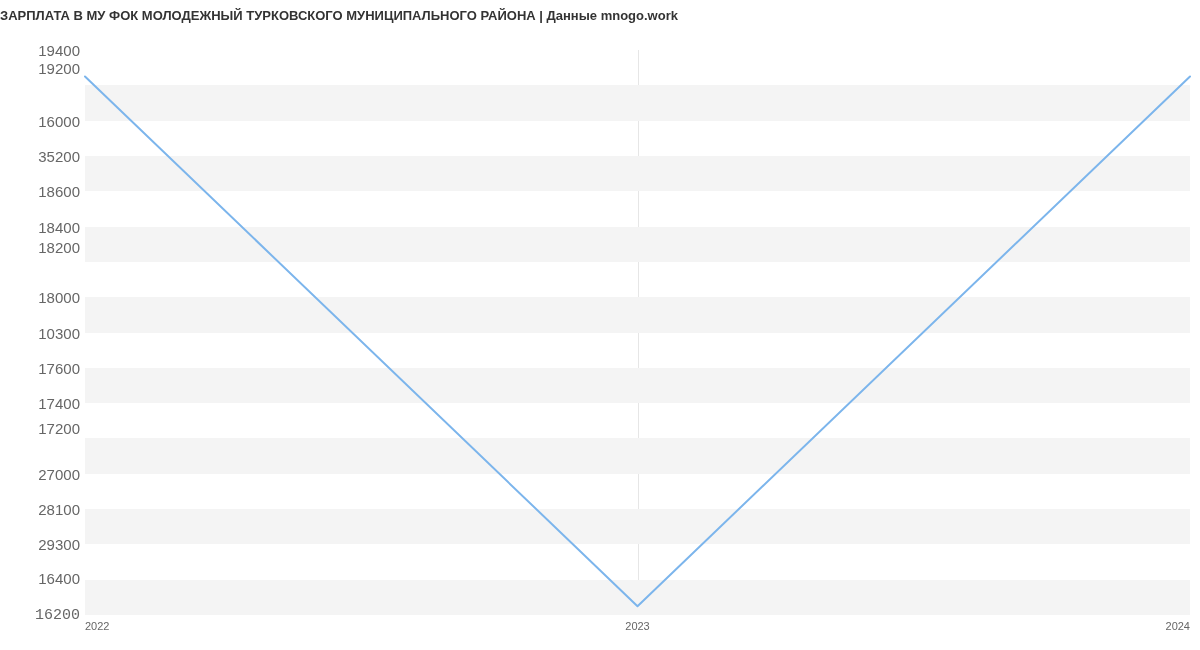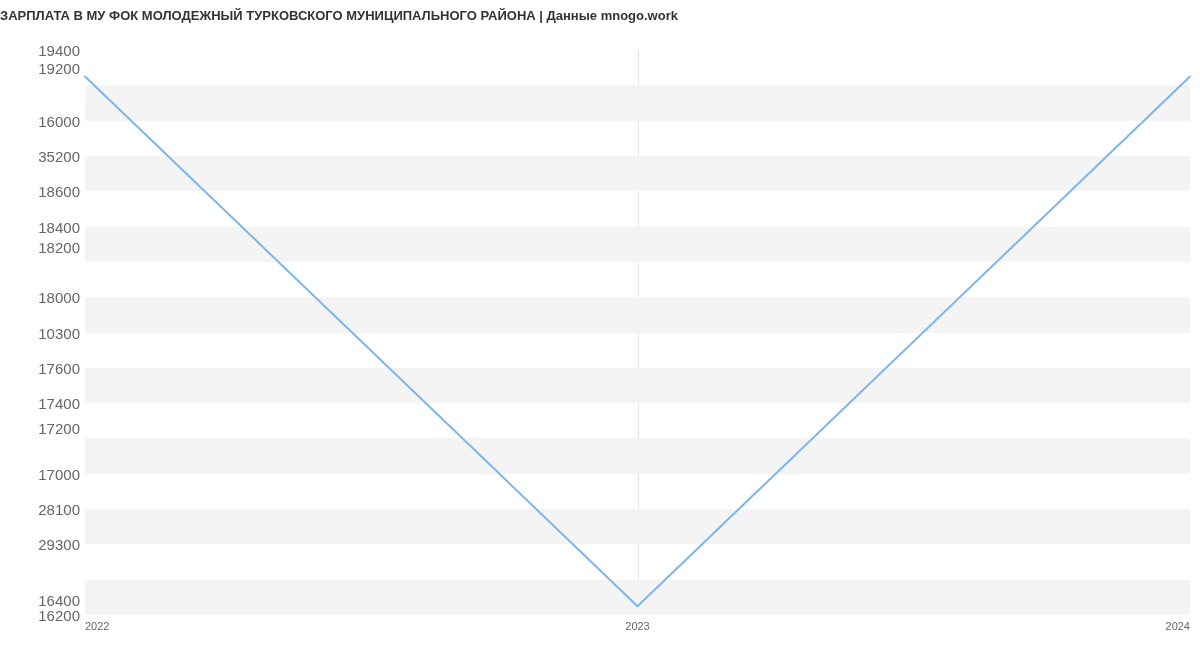--- a/index.html
+++ b/index.html
@@ -92,25 +92,25 @@
       <div class="grid-band" style="top: 176.562px; height: 35.3125px;"></div>
       <div class="grid-band" style="top: 247.188px; height: 35.3125px;"></div>
       <div class="grid-band" style="top: 317.812px; height: 35.3125px;"></div>
       <div class="grid-band" style="top: 388.438px; height: 35.3125px;"></div>
       <div class="grid-band" style="top: 459.062px; height: 35.3125px;"></div>
       <div class="grid-band" style="top: 529.688px; height: 35.3125px;"></div>
     <svg class="line-svg" viewBox="0 0 1105 565" preserveAspectRatio="none">
       <path class="series-path" d="M0,26.484375 L552.5,556.171875 L1105,26.484375" style="stroke: rgb(124, 181, 236);"></path>
     </svg>
   </div>
-<div class="y-label" style="top: 615px;">16200</div>
-    <div class="y-label" style="top: 600px;">16400</div>
+<div class="y-label" style="top: 615px; font-family: Liberation Mono, monospace;">16200</div>
+    <div class="y-label" style="top: 578px;">16400</div>
     <div class="y-label" style="top: 544.375px;">29300</div>
     <div class="y-label" style="top: 509.062px;">28100</div>
-    <div class="y-label" style="top: 473.75px;">17000</div>
+    <div class="y-label" style="top: 473.75px;">27000</div>
     <div class="y-label" style="top: 428px;">17200</div>
     <div class="y-label" style="top: 403.125px;">17400</div>
     <div class="y-label" style="top: 367.812px;">17600</div>
     <div class="y-label" style="top: 332.5px;">10300</div>
     <div class="y-label" style="top: 297.188px;">18000</div>
     <div class="y-label" style="top: 247px;">18200</div>
     <div class="y-label" style="top: 226.562px;">18400</div>
     <div class="y-label" style="top: 191.25px;">18600</div>
     <div class="y-label" style="top: 155.938px;">35200</div>
     <div class="y-label" style="top: 120.625px;">16000</div>

